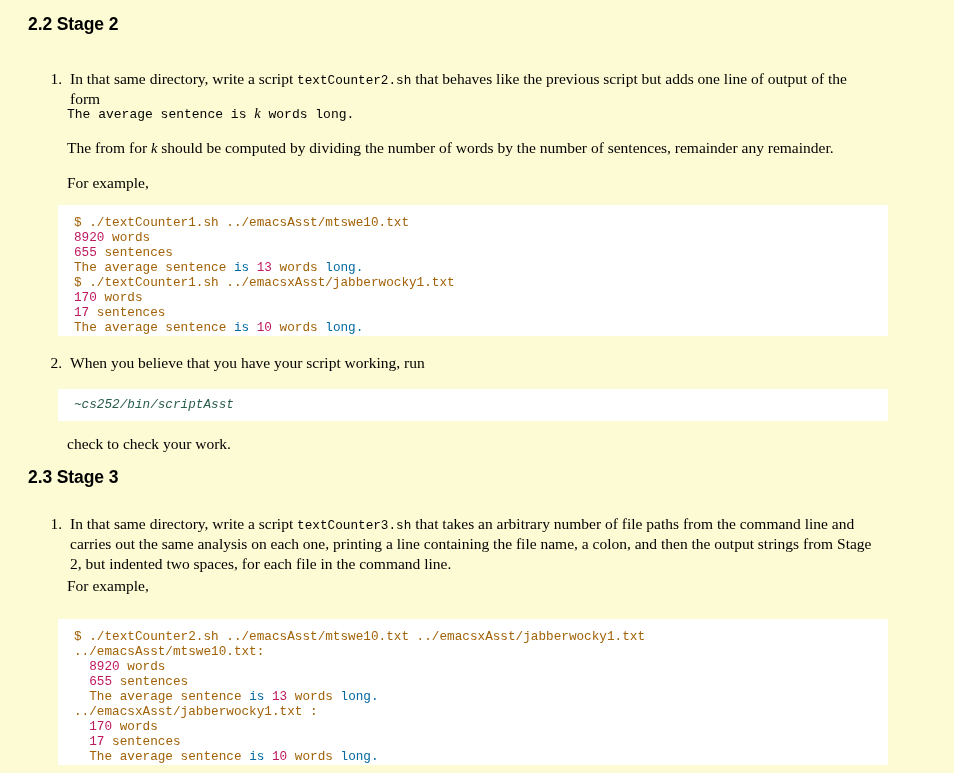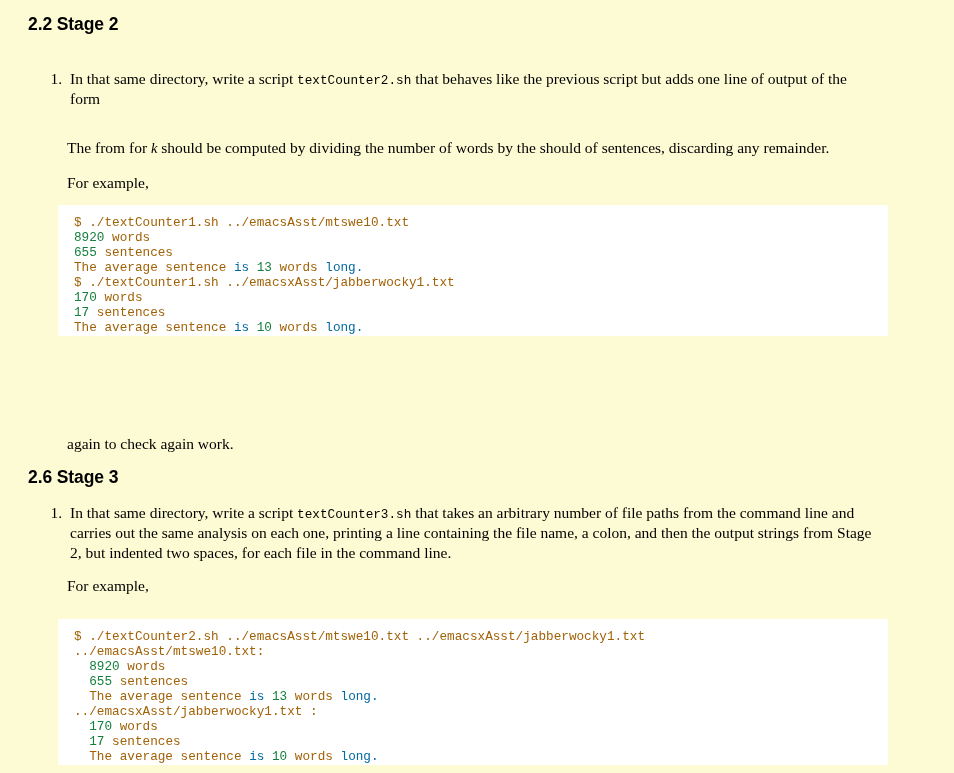--- a/index.html
+++ b/index.html
@@ -37,21 +37,21 @@
   ol.task-list {
     list-style: decimal;
     margin: 0;
     padding: 0;
   }
   .olist {
     position: absolute;
   }
   .olist-1 { left: 44px; top: 49px; width: 830px; margin-top: 20px; }
   .olist-2 { left: 44px; top: 353px; width: 830px; }
-  .olist-3 { left: 44px; top: 503px; width: 830px; }
+  .olist-3 { left: 44px; top: 514px; width: 830px; }
 
   ol.task-list > li {
     margin-left: 22px;
     padding-left: 4px;
     font-size: 15.5px;
     line-height: 1.28;
   }
   ol.task-list > li::marker {
     font-size: 15.5px;
   }
@@ -100,52 +100,61 @@
     white-space: pre;
     padding: 10px 0 10px 16px;
   }
   .cb-1 { left: 58px; top: 205px; width: 830px; height: 131px; }
   .cb-2 { left: 58px; top: 389px; width: 830px; height: 32px; padding-top: 8px; padding-bottom: 8px; }
   .cb-3 { left: 58px; top: 619px; width: 830px; height: 146px; }
 
   .codeblock .ln { display: block; min-height: 15px; }
 
   
-  .tok-num  { color: #15803d; }
+  .tok-num  { color: #be185d; }
   .tok-kw   { color: #0369a1; }
   .tok-def  { color: #a16207; }
   .tok-em   { color: #285c4d; font-style: italic; }
 </style>
 </head>
 <body>
 
 <div class="page">
 
   <h2 class="section-heading h-2-2">2.2 Stage 2</h2>
 
   <div class="olist olist-1">
     <ol class="task-list">
       <li>
         <span>In that same directory, write a script </span><span class="mono-inline">textCounter2.sh</span><span> that behaves like the previous script but adds one line of output of the form</span>
       </li>
     </ol>
   </div>
 
+  <div class="formula-line"><span>The average sentence is </span><span class="mathvar">k</span><span> words long.</span></div>
 
-  <p class="plain-para p-value-k"><span>The from for </span><span class="mathvar">k</span><span> should be computed by dividing the number of words by the should of sentences, discarding any remainder.</span></p>
+  <p class="plain-para p-value-k"><span>The from for </span><span class="mathvar">k</span><span> should be computed by dividing the number of words by the number of sentences, remainder any remainder.</span></p>
 
   <p class="plain-para p-example1">For example,</p>
 
   <div class="codeblock cb-1"><span class="ln"><span class="tok-def">$ ./textCounter1.sh ../emacsAsst/mtswe10.txt</span></span><span class="ln"><span class="tok-num">8920</span><span class="tok-def"> words</span></span><span class="ln"><span class="tok-num">655</span><span class="tok-def"> sentences</span></span><span class="ln"><span class="tok-def">The average sentence </span><span class="tok-kw">is</span><span class="tok-def"> </span><span class="tok-num">13</span><span class="tok-def"> words </span><span class="tok-kw">long.</span></span><span class="ln"><span class="tok-def">$ ./textCounter1.sh ../emacsxAsst/jabberwocky1.txt</span></span><span class="ln"><span class="tok-num">170</span><span class="tok-def"> words</span></span><span class="ln"><span class="tok-num">17</span><span class="tok-def"> sentences</span></span><span class="ln"><span class="tok-def">The average sentence </span><span class="tok-kw">is</span><span class="tok-def"> </span><span class="tok-num">10</span><span class="tok-def"> words </span><span class="tok-kw">long.</span></span></div>
 
+  <div class="olist olist-2">
+    <ol class="task-list" start="2">
+      <li>
+        <span>When you believe that you have your script working, run</span>
+      </li>
+    </ol>
+  </div>
 
+  <div class="codeblock cb-2"><span class="ln"><span class="tok-em">~cs252/bin/scriptAsst</span></span></div>
 
-  <p class="plain-para p-again">again to check again work.</p>
+  <p class="plain-para p-again">check to check your work.</p>
 
-  <h2 class="section-heading h-2-3">2.6 Stage 3</h2>
+  <h2 class="section-heading h-2-3">2.3 Stage 3</h2>
 
   <div class="olist olist-3">
     <ol class="task-list">
       <li>
         <span>In that same directory, write a script </span><span class="mono-inline">textCounter3.sh</span><span> that takes an arbitrary number of file paths from the command line and carries out the same analysis on each one, printing a line containing the file name, a colon, and then the output strings from Stage 2, but indented two spaces, for each file in the command line.</span>
       </li>
     </ol>
   </div>
 
   <p class="plain-para p-example2">For example,</p>

